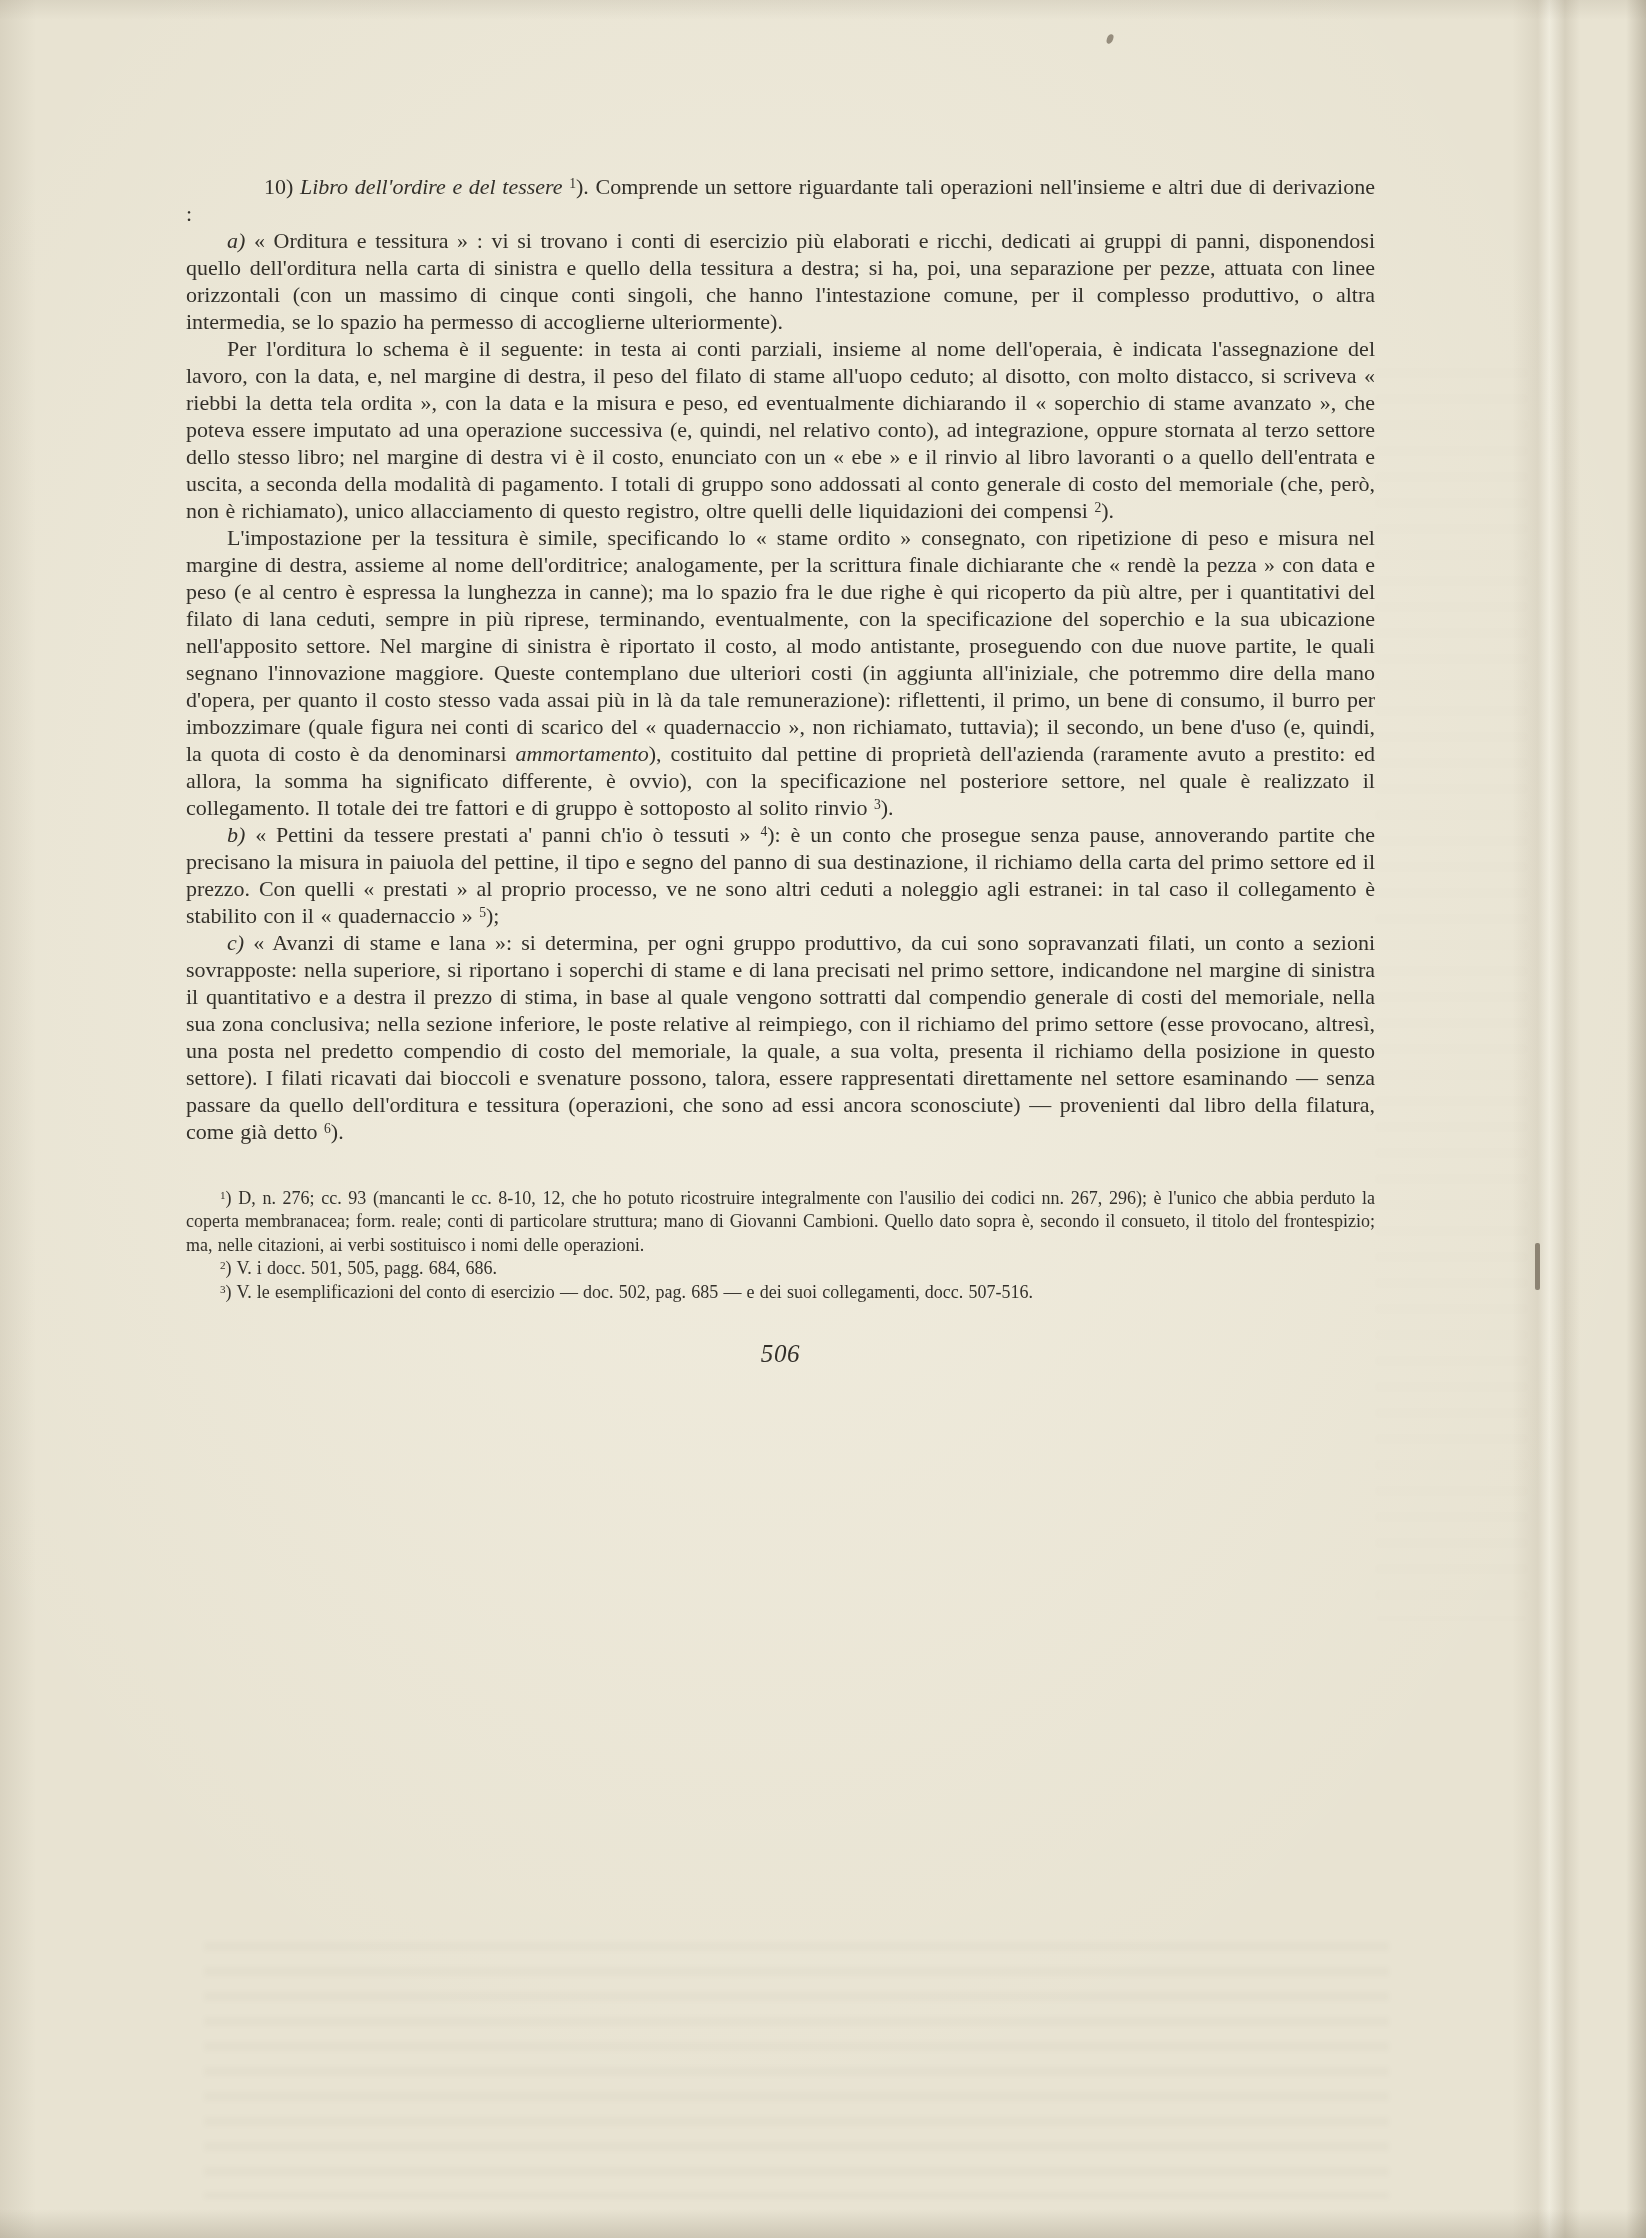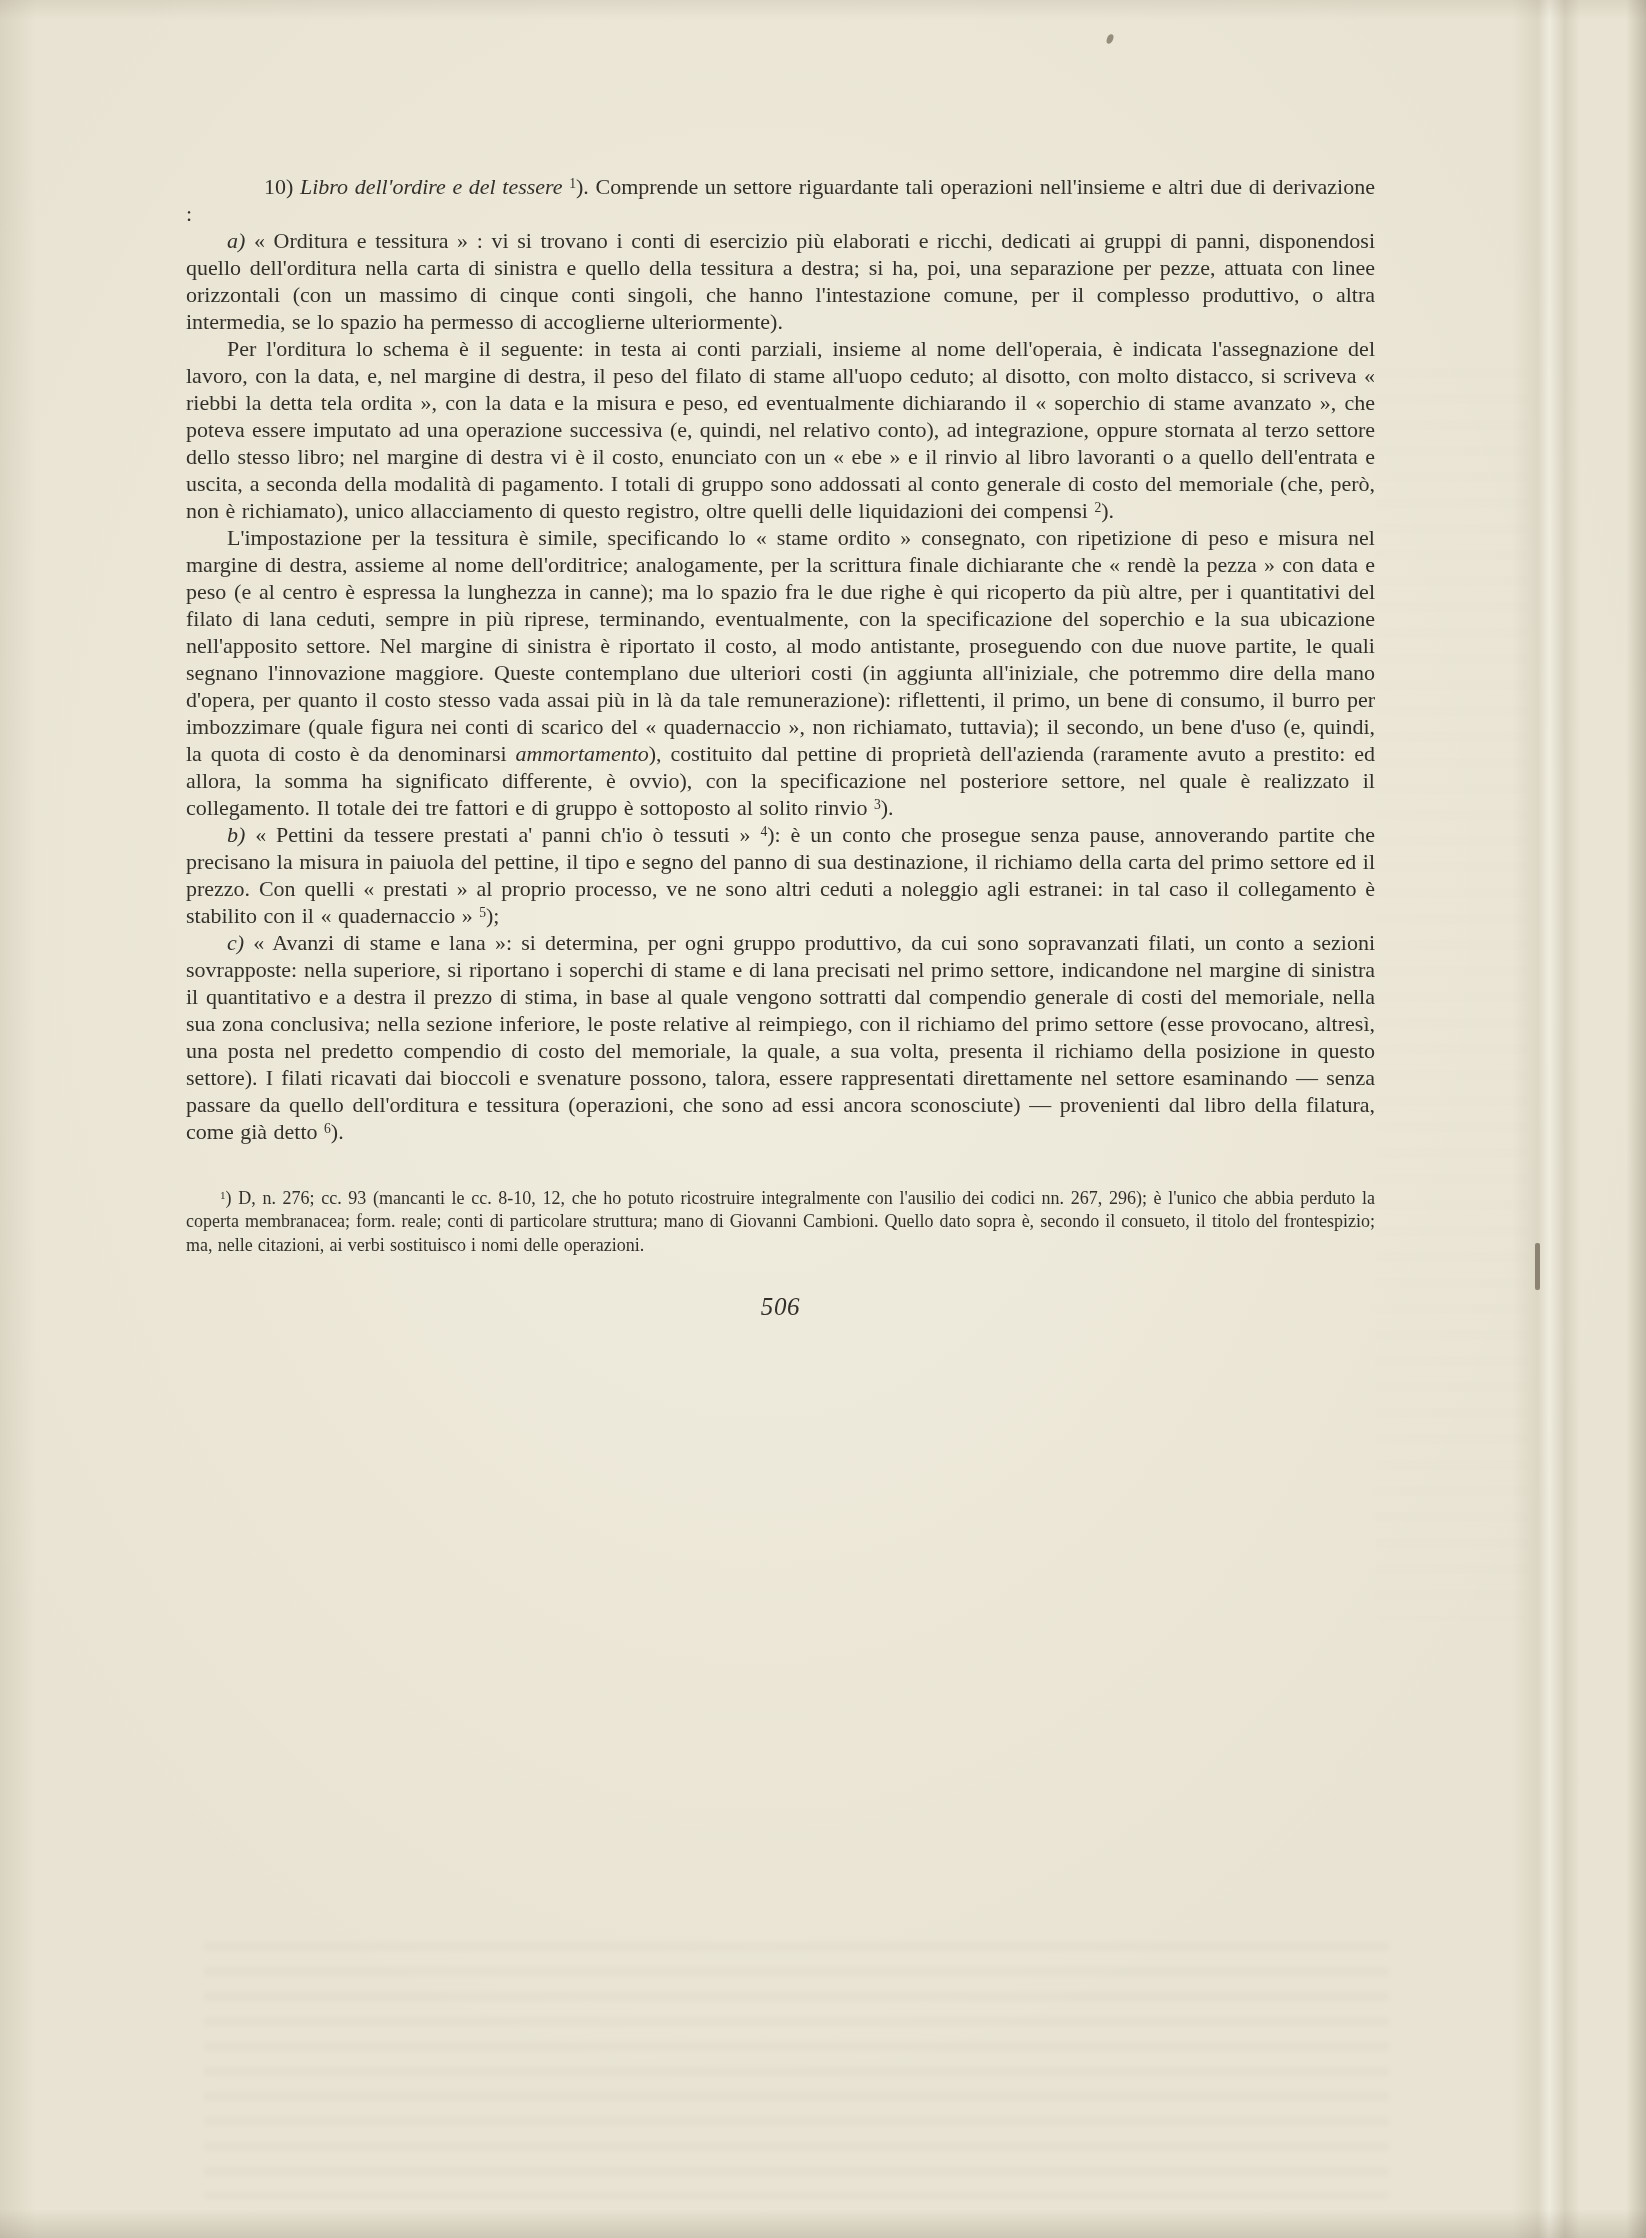--- a/index.html
+++ b/index.html
@@ -128,20 +128,22 @@
     <div class="main-text">
         <p class="indent-lg"><span>10) </span><em>Libro dell'ordire e del tessere </em><sup>1</sup><span>). Comprende un settore riguardante tali operazioni nell'insieme e altri due di derivazione :</span></p>
         <p><em>a) </em><span>« Orditura e tessitura » : vi si trovano i conti di esercizio più elaborati e ricchi, dedicati ai gruppi di panni, disponendosi quello dell'orditura nella carta di sinistra e quello della tessitura a destra; si ha, poi, una separazione per pezze, attuata con linee orizzontali (con un massimo di cinque conti singoli, che hanno l'intestazione comune, per il complesso produttivo, o altra intermedia, se lo spazio ha permesso di accoglierne ulteriormente).</span></p>
         <p><span>Per l'orditura lo schema è il seguente: in testa ai conti parziali, insieme al nome dell'operaia, è indicata l'assegnazione del lavoro, con la data, e, nel margine di destra, il peso del filato di stame all'uopo ceduto; al disotto, con molto distacco, si scriveva « riebbi la detta tela ordita », con la data e la misura e peso, ed eventualmente dichiarando il « soperchio di stame avanzato », che poteva essere imputato ad una operazione successiva (e, quindi, nel relativo conto), ad integrazione, oppure stornata al terzo settore dello stesso libro; nel margine di destra vi è il costo, enunciato con un « ebe » e il rinvio al libro lavoranti o a quello dell'entrata e uscita, a seconda della modalità di pagamento. I totali di gruppo sono addossati al conto generale di costo del memoriale (che, però, non è richiamato), unico allacciamento di questo registro, oltre quelli delle liquidazioni dei compensi </span><sup>2</sup><span>).</span></p>
         <p><span>L'impostazione per la tessitura è simile, specificando lo « stame ordito » consegnato, con ripetizione di peso e misura nel margine di destra, assieme al nome dell'orditrice; analogamente, per la scrittura finale dichiarante che « rendè la pezza » con data e peso (e al centro è espressa la lunghezza in canne); ma lo spazio fra le due righe è qui ricoperto da più altre, per i quantitativi del filato di lana ceduti, sempre in più riprese, terminando, eventualmente, con la specificazione del soperchio e la sua ubicazione nell'apposito settore. Nel margine di sinistra è riportato il costo, al modo antistante, proseguendo con due nuove partite, le quali segnano l'innovazione maggiore. Queste contemplano due ulteriori costi (in aggiunta all'iniziale, che potremmo dire della mano d'opera, per quanto il costo stesso vada assai più in là da tale remunerazione): riflettenti, il primo, un bene di consumo, il burro per imbozzimare (quale figura nei conti di scarico del « quadernaccio », non richiamato, tuttavia); il secondo, un bene d'uso (e, quindi, la quota di costo è da denominarsi </span><em>ammortamento</em><span>), costituito dal pettine di proprietà dell'azienda (raramente avuto a prestito: ed allora, la somma ha significato differente, è ovvio), con la specificazione nel posteriore settore, nel quale è realizzato il collegamento. Il totale dei tre fattori e di gruppo è sottoposto al solito rinvio </span><sup>3</sup><span>).</span></p>
         <p><em>b) </em><span>« Pettini da tessere prestati a' panni ch'io ò tessuti » </span><sup>4</sup><span>): è un conto che prosegue senza pause, annoverando partite che precisano la misura in paiuola del pettine, il tipo e segno del panno di sua destinazione, il richiamo della carta del primo settore ed il prezzo. Con quelli « prestati » al proprio processo, ve ne sono altri ceduti a noleggio agli estranei: in tal caso il collegamento è stabilito con il « quadernaccio » </span><sup>5</sup><span>);</span></p>
         <p><em>c) </em><span>« Avanzi di stame e lana »: si determina, per ogni gruppo produttivo, da cui sono sopravanzati filati, un conto a sezioni sovrapposte: nella superiore, si riportano i soperchi di stame e di lana precisati nel primo settore, indicandone nel margine di sinistra il quantitativo e a destra il prezzo di stima, in base al quale vengono sottratti dal compendio generale di costi del memoriale, nella sua zona conclusiva; nella sezione inferiore, le poste relative al reimpiego, con il richiamo del primo settore (esse provocano, altresì, una posta nel predetto compendio di costo del memoriale, la quale, a sua volta, presenta il richiamo della posizione in questo settore). I filati ricavati dai bioccoli e svenature possono, talora, essere rappresentati direttamente nel settore esaminando — senza passare da quello dell'orditura e tessitura (operazioni, che sono ad essi ancora sconosciute) — provenienti dal libro della filatura, come già detto </span><sup>6</sup><span>).</span></p>
       </div>
     <div class="footnotes">
         <p><sup>1</sup>) D, n. 276; cc. 93 (mancanti le cc. 8-10, 12, che ho potuto ricostruire integralmente con l'ausilio dei codici nn. 267, 296); è l'unico che abbia perduto la coperta membranacea; form. reale; conti di particolare struttura; mano di Giovanni Cambioni. Quello dato sopra è, secondo il consueto, il titolo del frontespizio; ma, nelle citazioni, ai verbi sostituisco i nomi delle operazioni.</p>
+        <p><sup>2</sup>) V. i docc. 501, 505, pagg. 684, 686.</p>
+        <p><sup>3</sup>) V. le esemplificazioni del conto di esercizio — doc. 502, pag. 685 — e dei suoi collegamenti, docc. 507-516.</p>
       </div>
     <div class="page-number">506</div>
   </div>
 
   <div class="crease"></div>
   <div class="edge-right"></div>
   <div class="edge-bottom"></div>
   <div class="edge-top"></div>
   <div class="edge-mark"></div>
   <div class="speck"></div>

